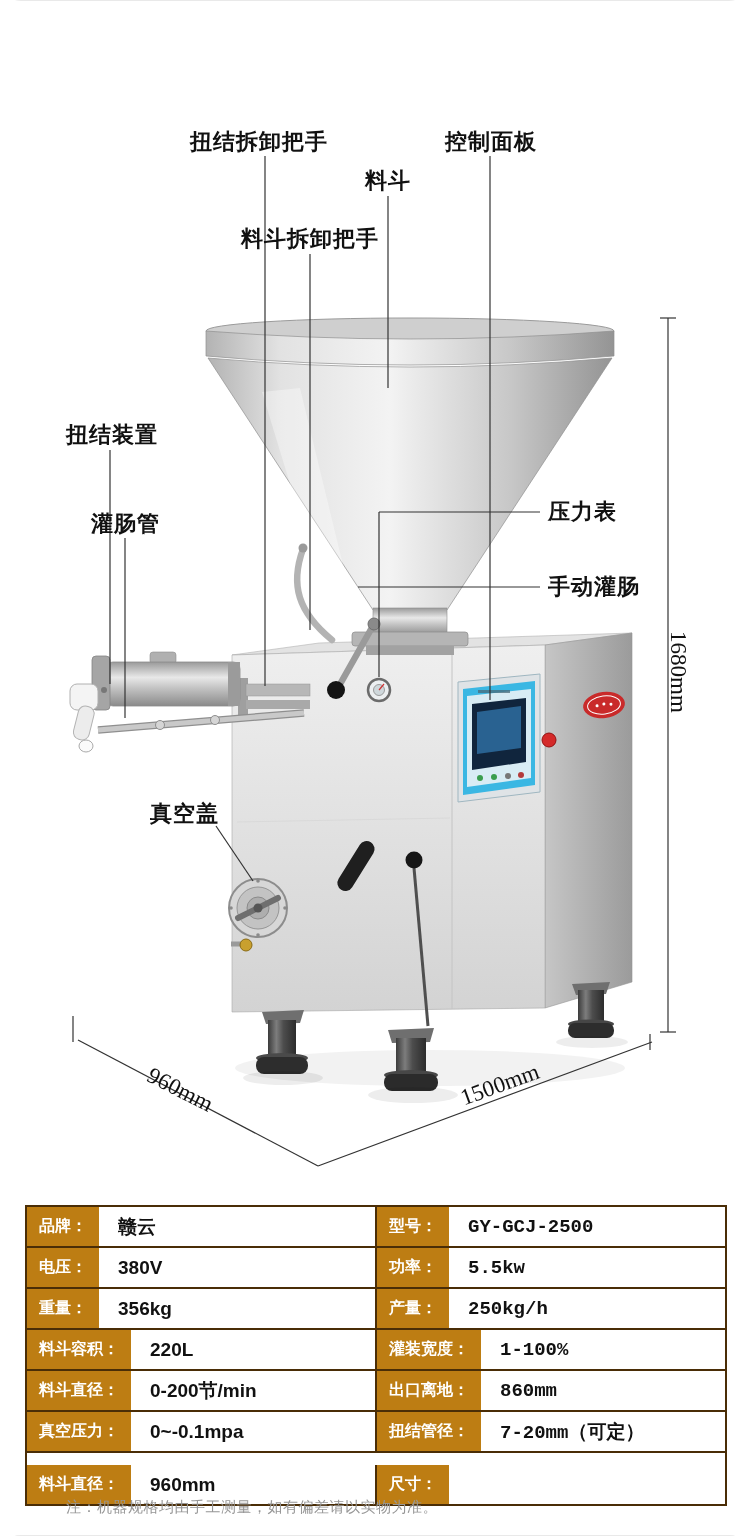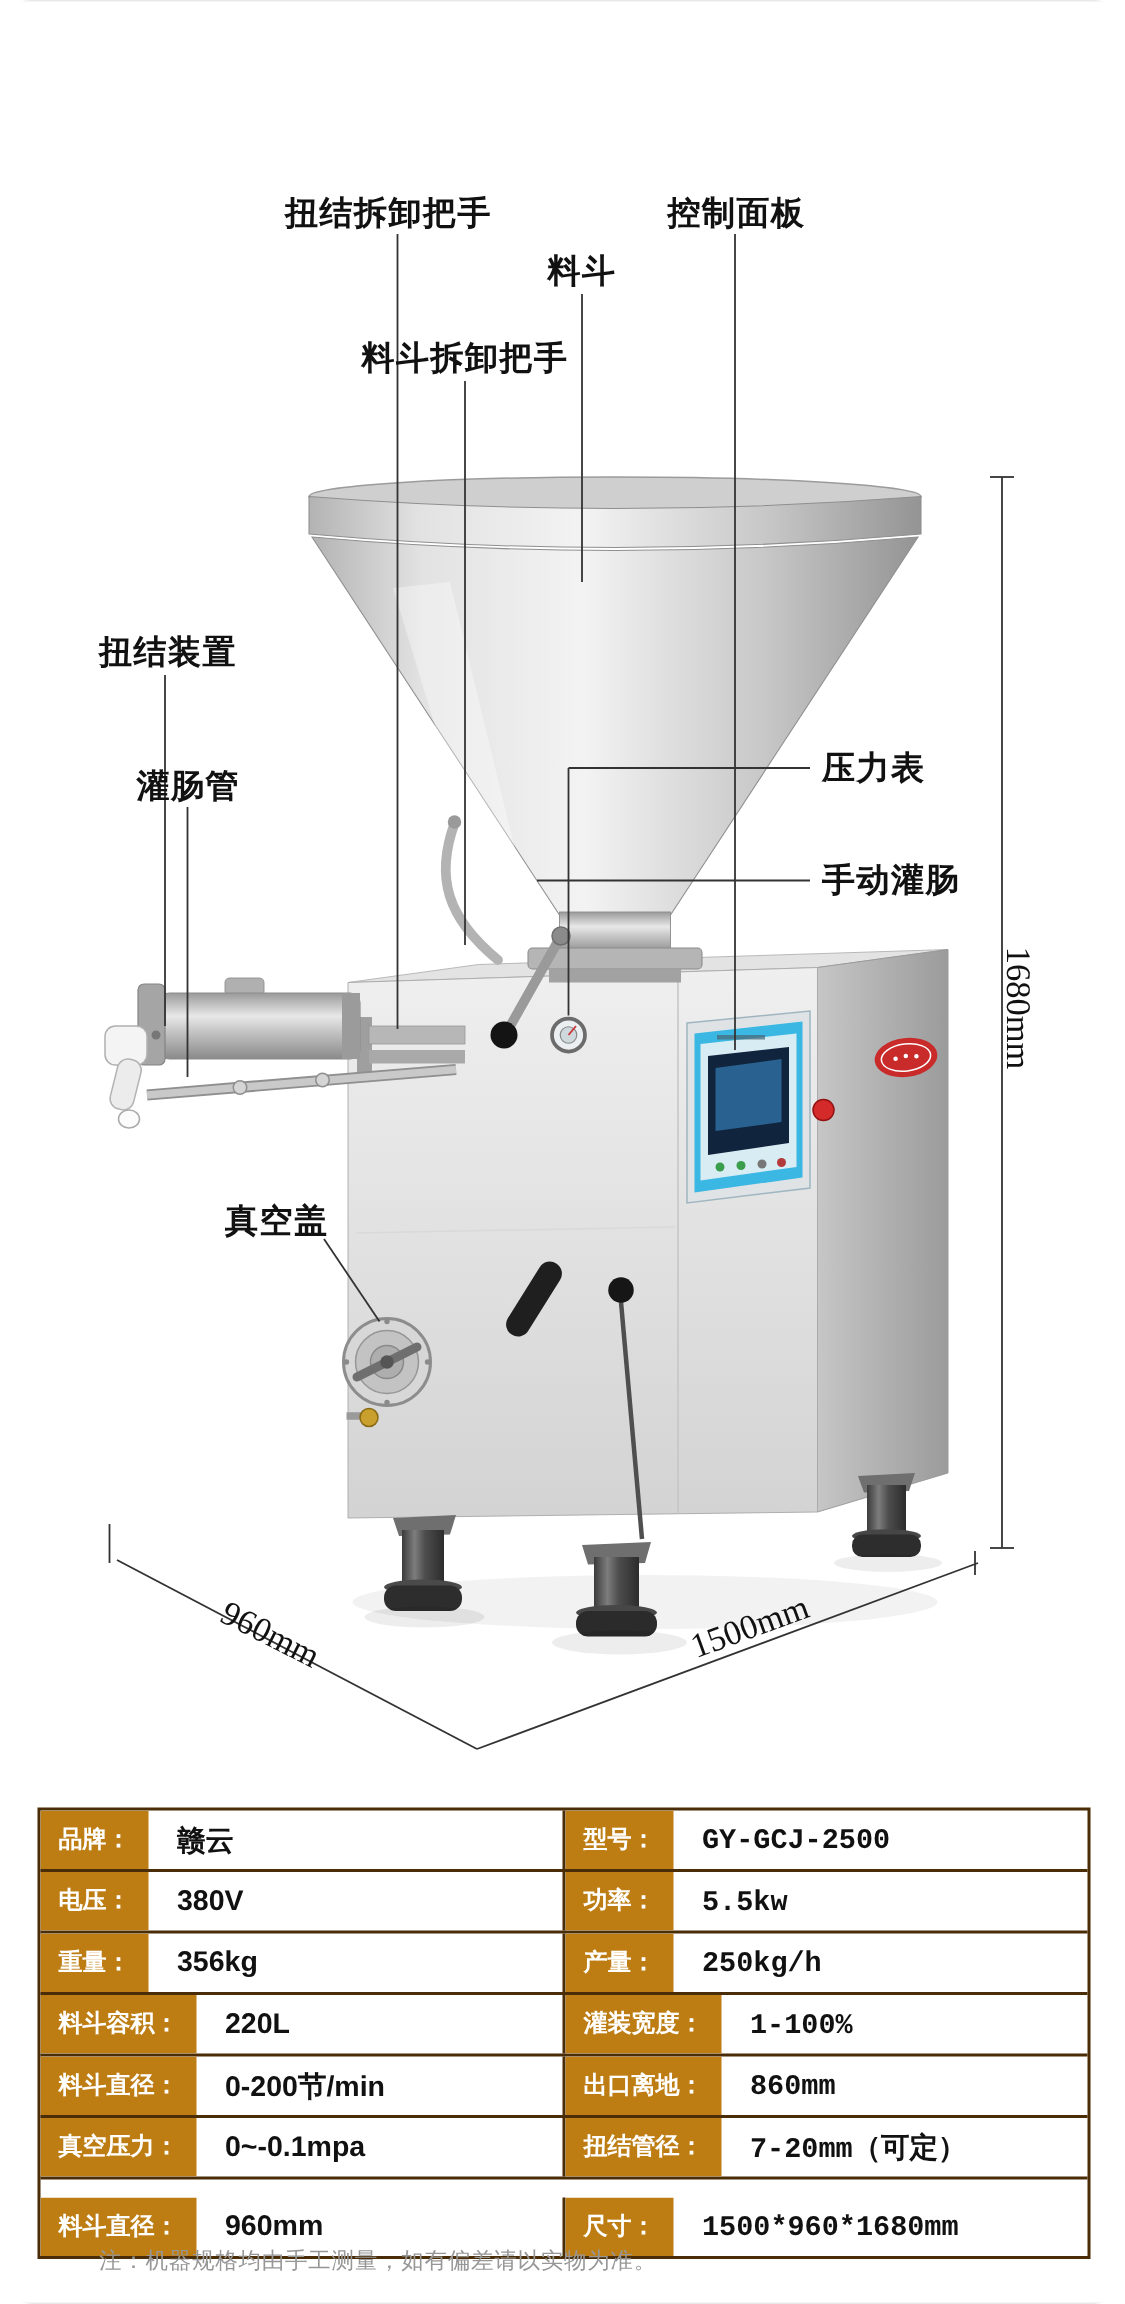--- a/index.html
+++ b/index.html
@@ -284,20 +284,19 @@
         <span class="spec-value">7-20mm（可定）</span>
       </div>
     </div>
     <div class="spec-row">
       <div class="spec-cell">
         <span class="spec-label">料斗直径：</span>
         <span class="spec-value">960mm</span>
       </div>
       <div class="spec-cell">
         <span class="spec-label">尺寸：</span>
-        <span class="spec-value">1500*960*1680mm</span>
       </div>
     </div>
   </div>
 
   <div class="footnote">注：机器规格均由手工测量，如有偏差请以实物为准。</div>
 
 </div>
 
 </body></html>

